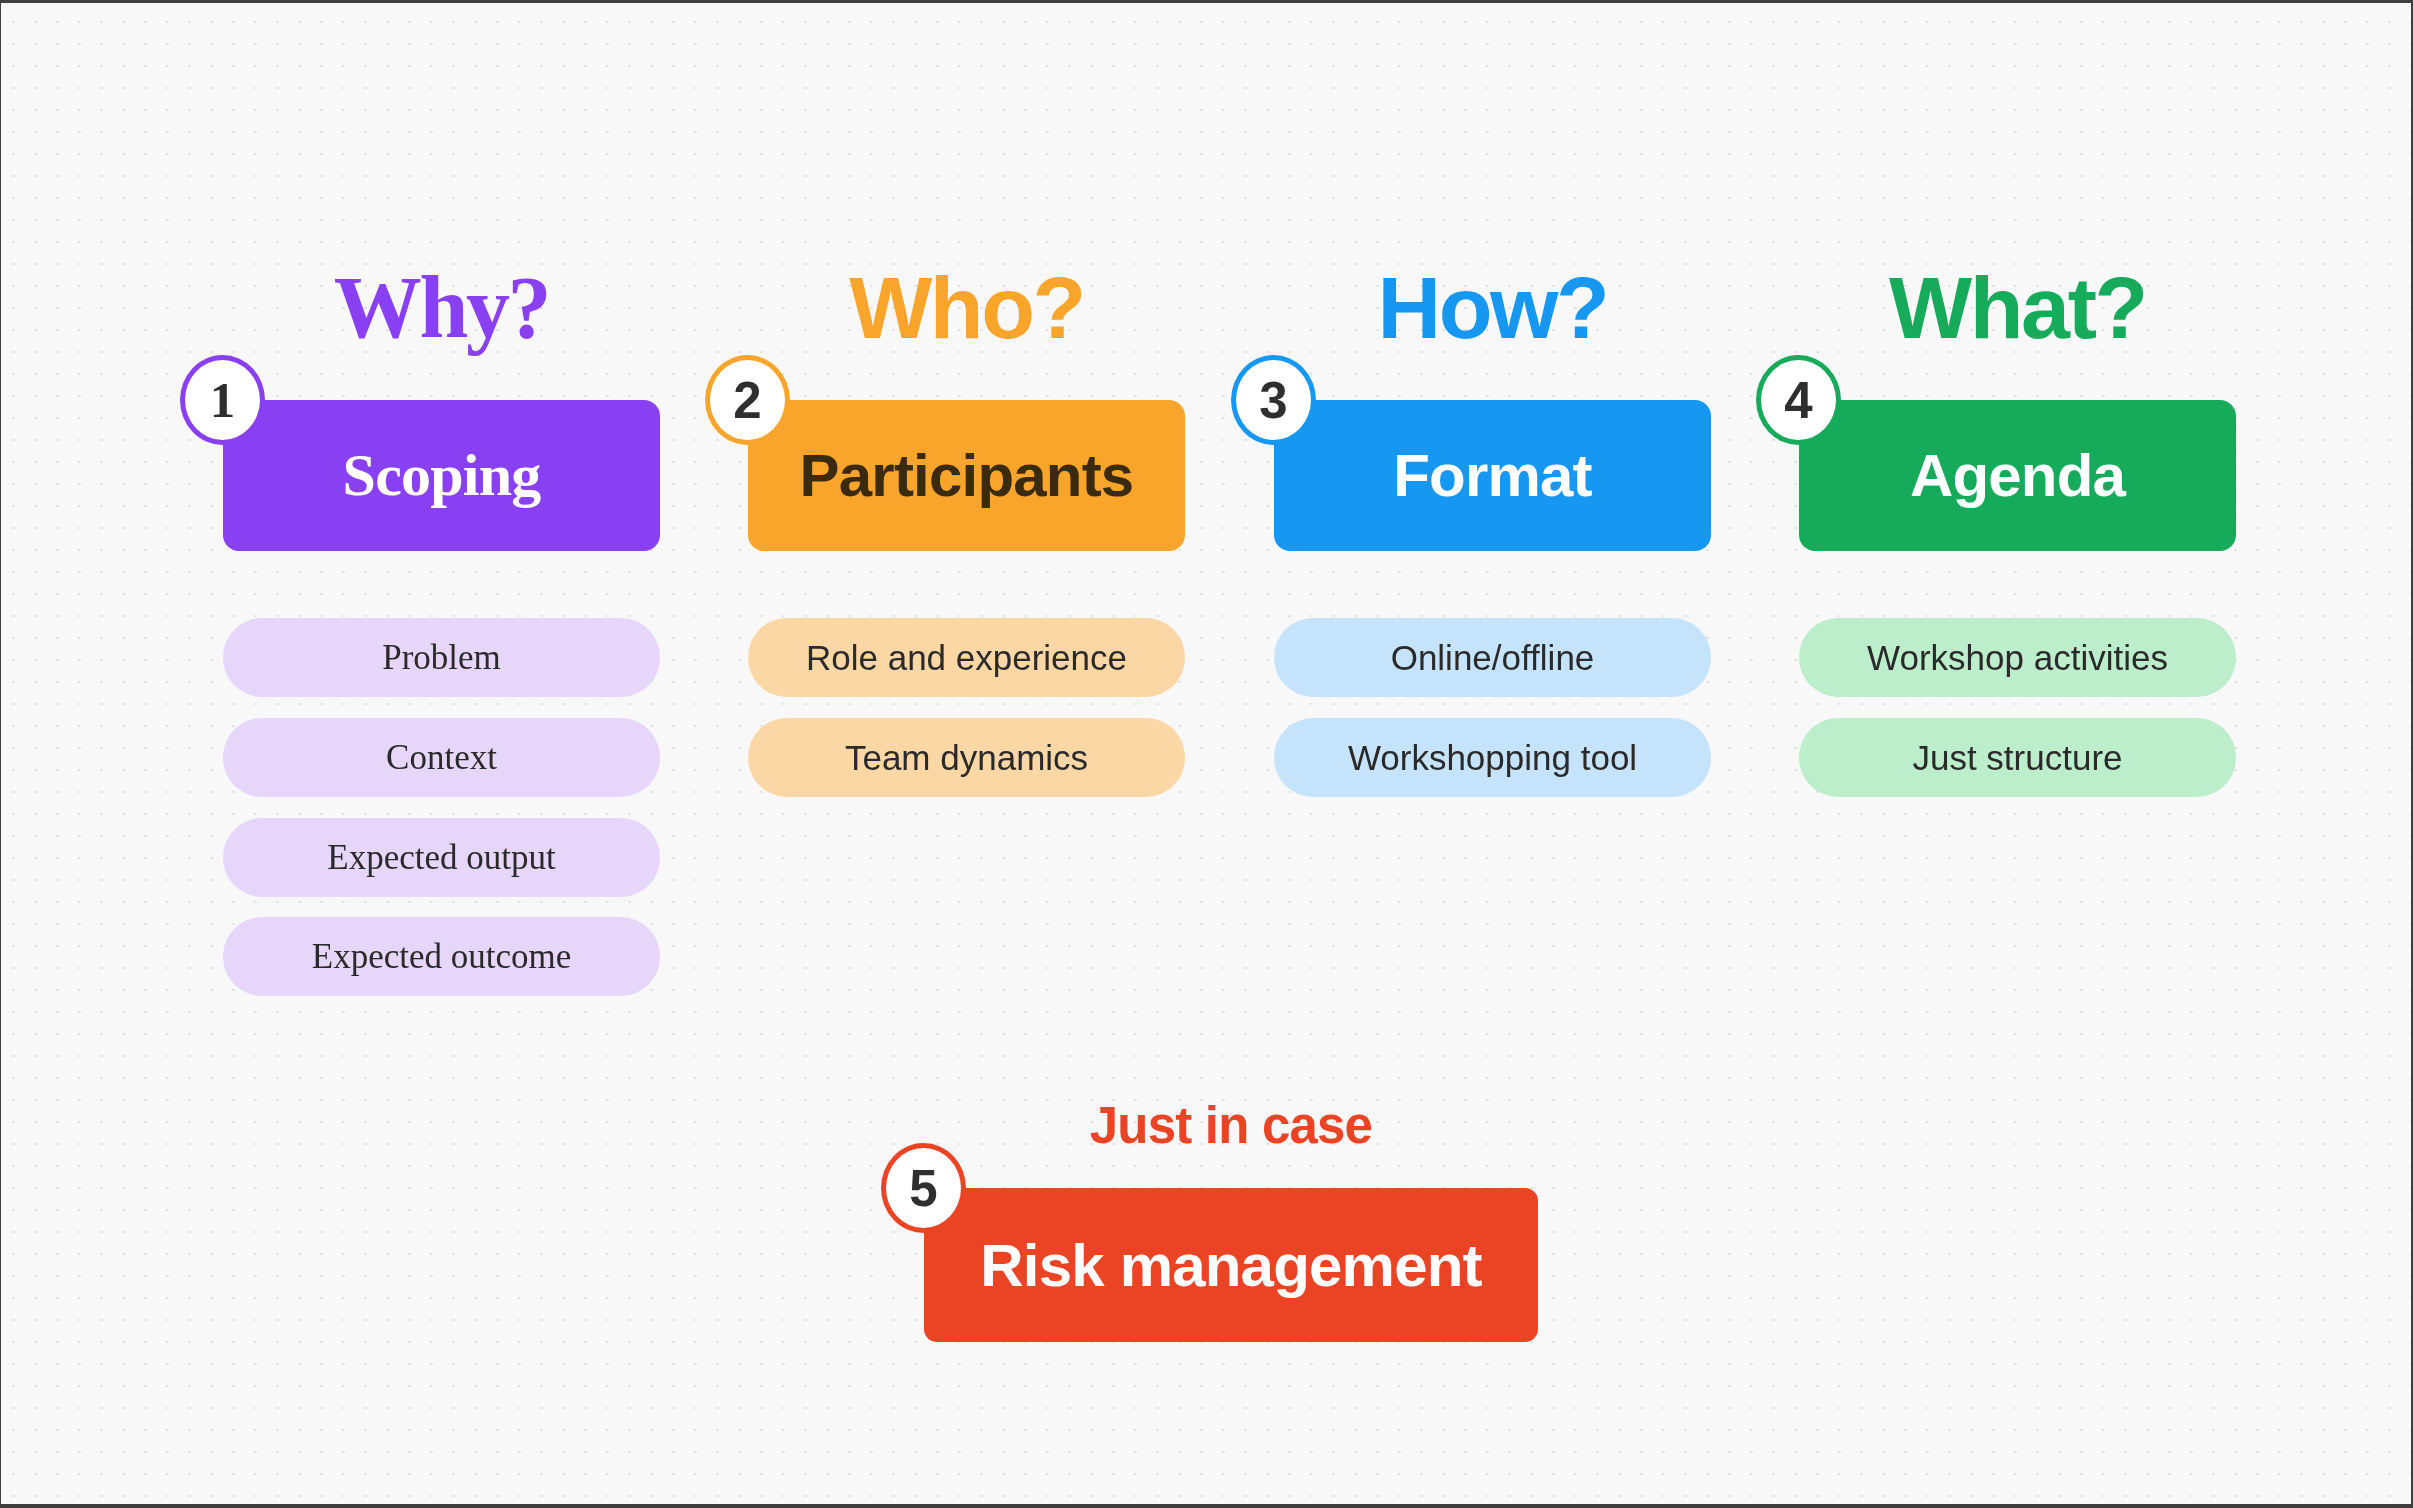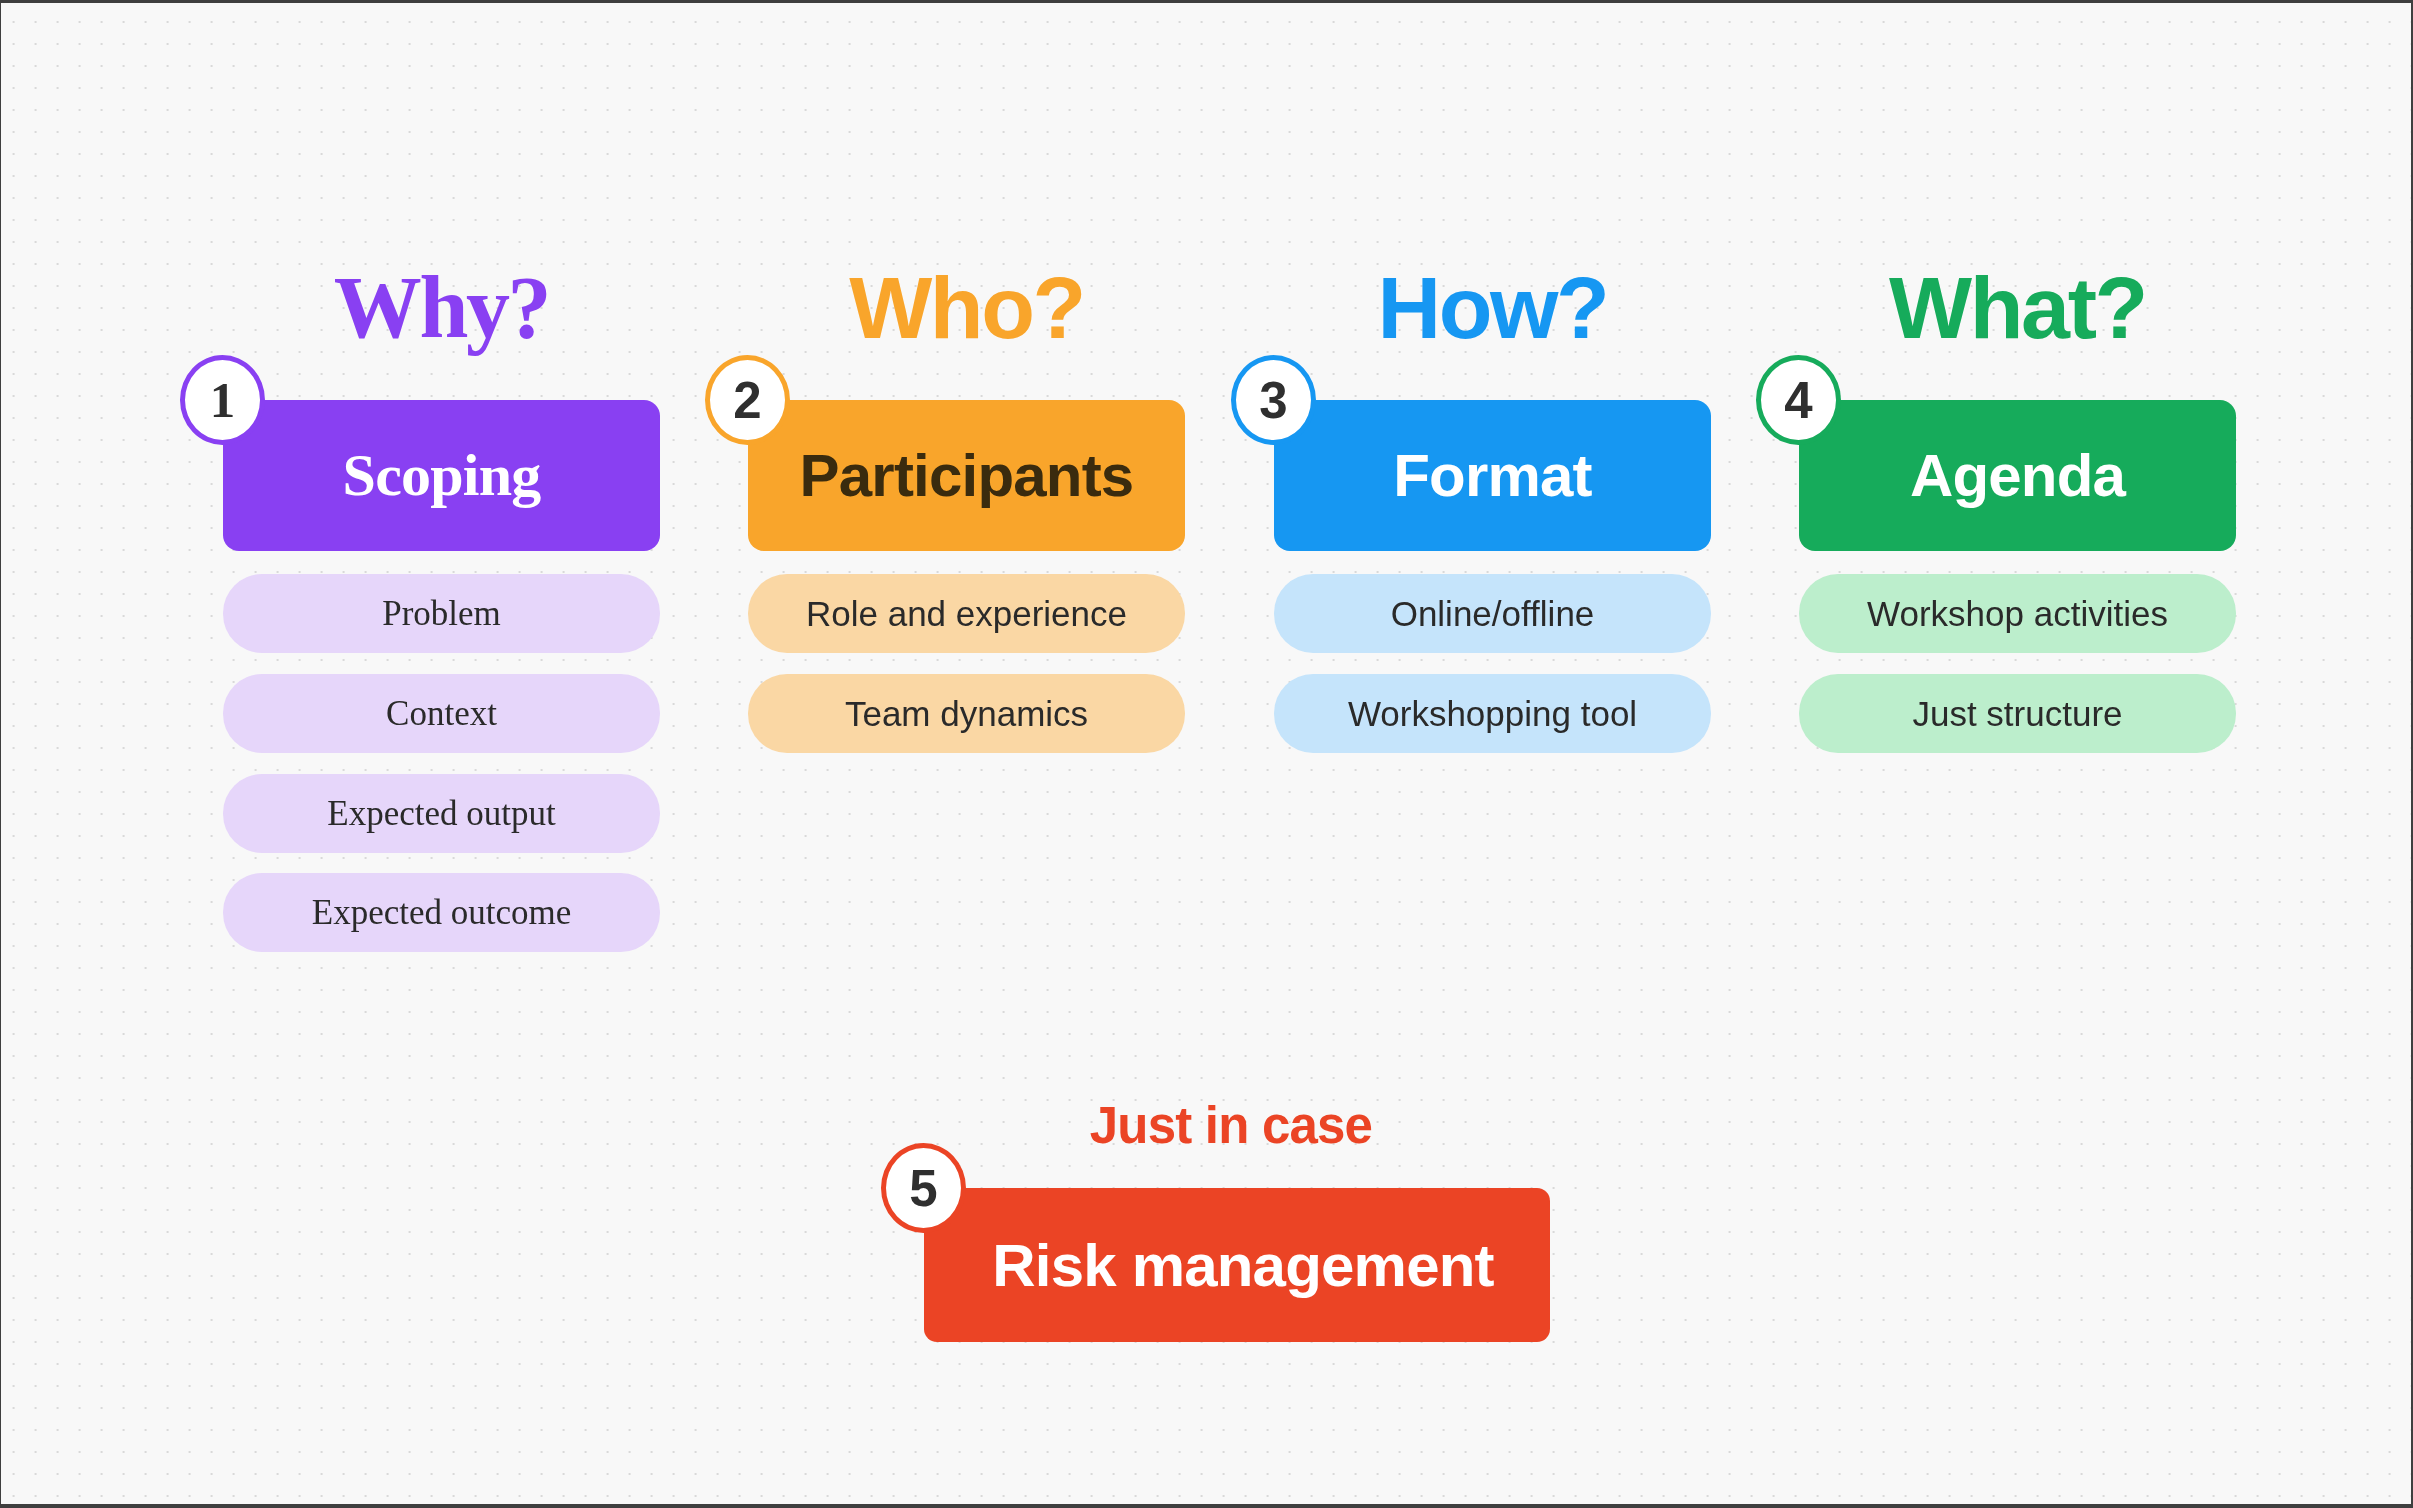--- a/index.html
+++ b/index.html
@@ -88,20 +88,21 @@
   .pill {
     position: absolute;
     left: 0;
     width: 100%;
     height: 79px;
     border-radius: 39px;
     background: var(--light);
     display: flex;
     align-items: center;
     justify-content: center;
+    margin-top: 44px;
   }
   .pill-label {
     font-size: 35px;
     font-weight: 500;
     color: #2A2A2A;
   }
   .r0 { top: 571px; }
   .r1 { top: 671px; }
   .r2 { top: 771px; }
   .r3 { top: 870px; }
@@ -125,21 +126,20 @@
     left: 923px;
     top: 1185px;
     width: 614px;
     height: 154px;
     border-radius: 13px;
     background: var(--accent);
     display: flex;
     align-items: center;
     justify-content: center;
     z-index: 1;
-    padding-left: 12px;
   }
   .footer-badge {
     position: absolute;
     left: 880px;
     top: 1140px;
   }
 </style>
 </head>
 <body>
 

